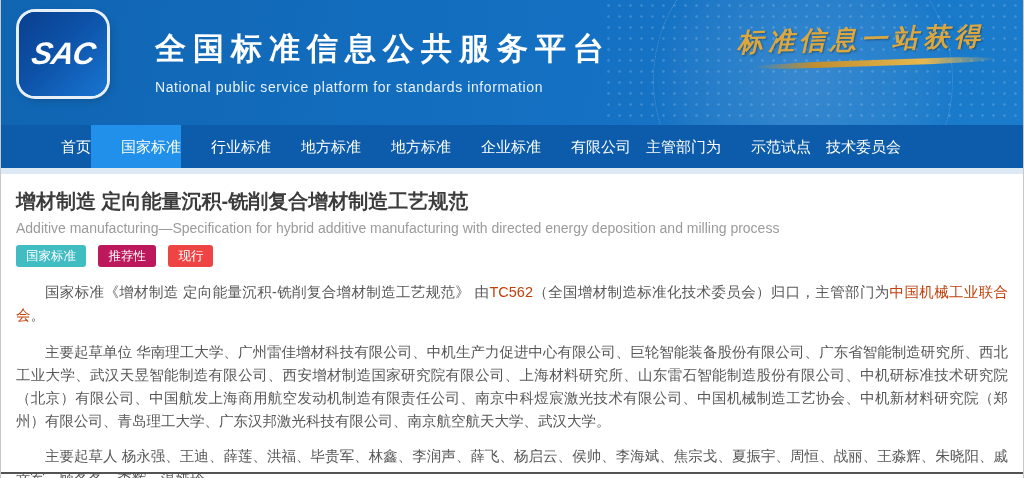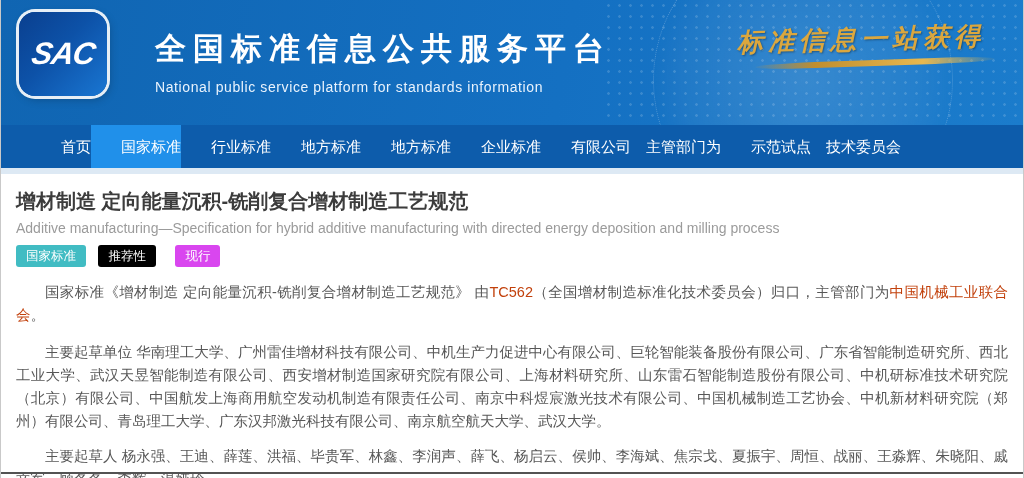--- a/index.html
+++ b/index.html
@@ -104,22 +104,22 @@
     <div class="nav-item">技术委员会</div>
   </div>
   <div class="nav-strip"></div>
 
   <div class="content">
     <div class="std-title">增材制造 定向能量沉积-铣削复合增材制造工艺规范</div>
     <div class="std-sub">Additive manufacturing—Specification for hybrid additive manufacturing with directed energy deposition and milling process</div>
 
     <div class="badges">
       <span class="badge" style="background: rgb(65, 188, 195);">国家标准</span>
-      <span class="badge" style="background: #000000;">推荐性</span>
-      <span class="badge" style="background: #d946ef; margin-left: 7px;">现行</span>
+      <span class="badge" style="background: #be185d;">推荐性</span>
+      <span class="badge" style="background: #ef4444;">现行</span>
     </div>
 
     <p class="para"><span>国家标准《增材制造 定向能量沉积-铣削复合增材制造工艺规范》 由</span><span class="link">TC562</span><span>（全国增材制造标准化技术委员会）归口，主管部门为</span><span class="link">中国机械工业联合会</span><span>。</span></p>
 
     <p class="para">主要起草单位 华南理工大学、广州雷佳增材科技有限公司、中机生产力促进中心有限公司、巨轮智能装备股份有限公司、广东省智能制造研究所、西北工业大学、武汉天昱智能制造有限公司、西安增材制造国家研究院有限公司、上海材料研究所、山东雷石智能制造股份有限公司、中机研标准技术研究院（北京）有限公司、中国航发上海商用航空发动机制造有限责任公司、南京中科煜宸激光技术有限公司、中国机械制造工艺协会、中机新材料研究院（郑州）有限公司、青岛理工大学、广东汉邦激光科技有限公司、南京航空航天大学、武汉大学。</p>
 
     <p class="para tight">主要起草人 杨永强、王迪、薛莲、洪福、毕贵军、林鑫、李润声、薛飞、杨启云、侯帅、李海斌、焦宗戈、夏振宇、周恒、战丽、王淼辉、朱晓阳、戚文军、顾冬冬、李辉、温娅玲。</p>
   </div>
 
   <div class="bottom-line"></div>

